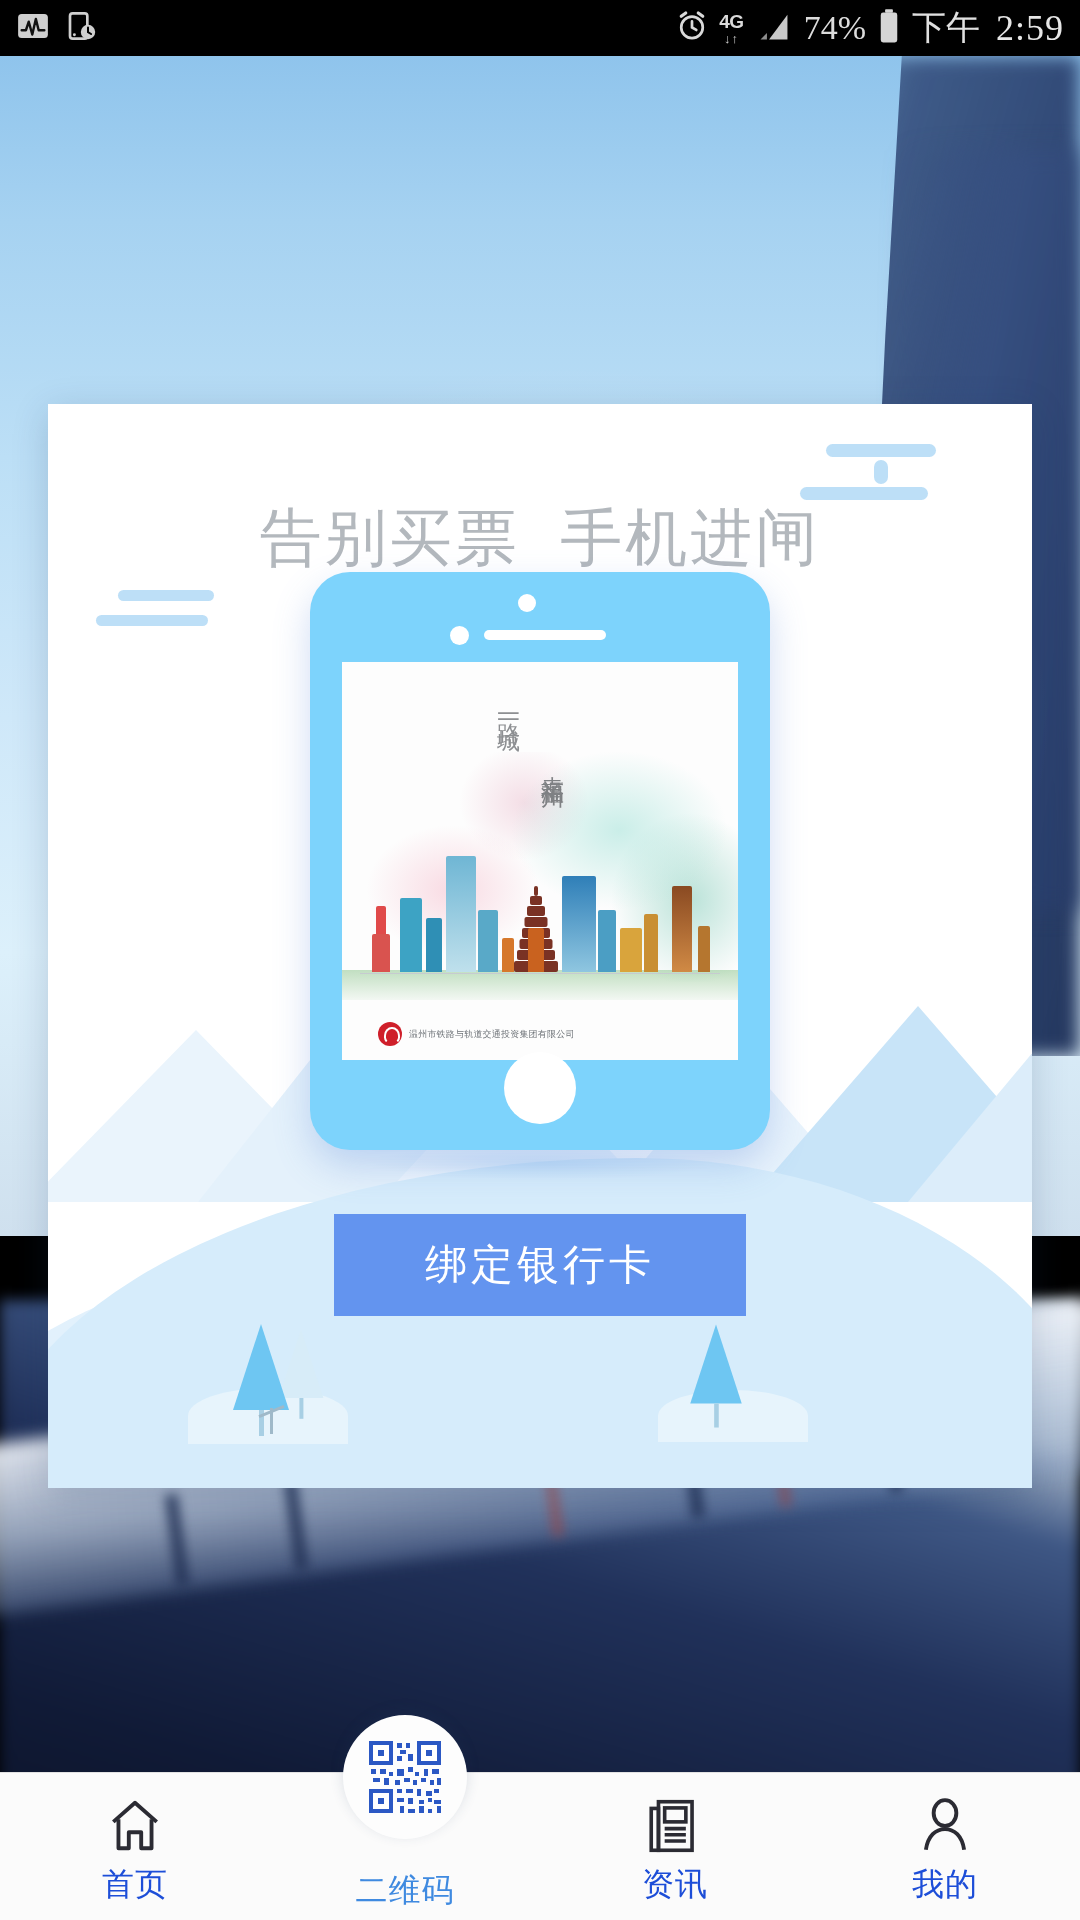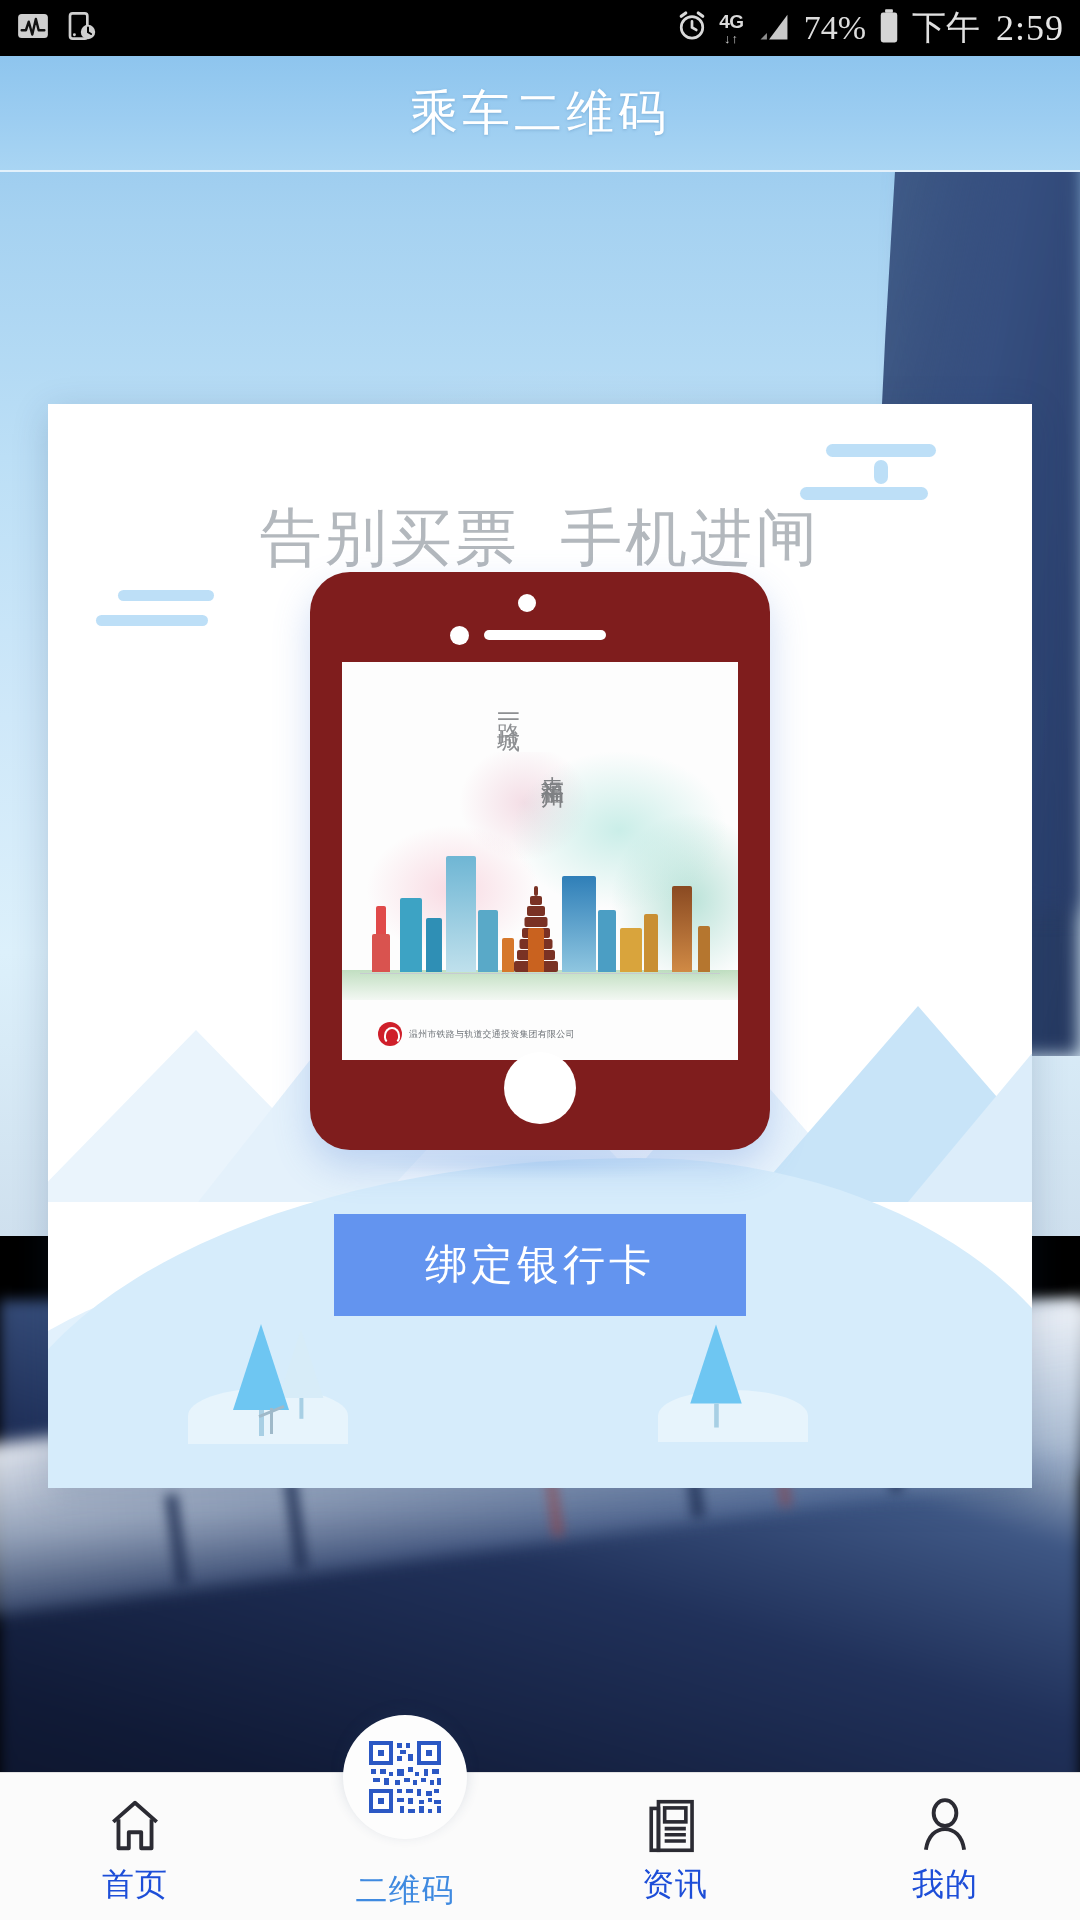--- a/index.html
+++ b/index.html
@@ -121,21 +121,21 @@
 
   .card-title {
     position:absolute; left:0; top:92px; width:984px; text-align:center;
     font-size:62px; color:#b3b8bd; font-weight:normal; letter-spacing:3px;
     white-space:pre;
   }
 
   
   .mock {
     position:absolute; left:262px; top:168px; width:460px; height:578px;
-    background:#7f1d1d; border-radius:40px; box-shadow:0 16px 36px rgba(96,140,220,0.30);
+    background:#7dd3fc; border-radius:40px; box-shadow:0 16px 36px rgba(96,140,220,0.30);
   }
   .mock-cam { position:absolute; left:208px; top:22px; width:18px; height:18px; background:#fff; border-radius:50%; }
   .mock-spk { position:absolute; left:174px; top:58px; width:122px; height:10px; background:#fff; border-radius:5px; }
   .mock-sen { position:absolute; left:140px; top:54px; width:19px; height:19px; background:#fff; border-radius:50%; }
   .mock-screen {
     position:absolute; left:32px; top:90px; width:396px; height:398px;
     background:#ffffff; overflow:hidden;
   }
   .mock-home { position:absolute; left:194px; bottom:26px; width:72px; height:72px; background:#fff; border-radius:50%; }
   .mock-shadow { position:absolute; left:322px; top:742px; width:340px; height:34px; background:radial-gradient(ellipse at center, rgba(160,200,240,0.36), rgba(160,200,240,0) 72%); }
@@ -250,23 +250,20 @@
         <svg width="26" height="36" viewBox="0 0 14 24">
             <rect x="4.4" y="0.8" width="5.2" height="2.3" rx="0.6" fill="#d5d5d5"></rect>
             <rect x="1.5" y="3" width="11" height="20" rx="1.6" fill="#d5d5d5"></rect>
           </svg>
       </span>
       <span class="sb-ampm">下午</span>
       <span class="sb-time">2:59</span>
     </div>
   </div>
 
-  <div class="appbar">
-    <h1>乘车二维码</h1>
-  </div>
 
   <div class="card">
 
     <div class="card-scene">
       <div class="mtn mtn-a"></div>
       <div class="mtn mtn-b"></div>
       <div class="mtn mtn-c"></div>
       <div class="mtn mtn-d"></div>
       <div class="mtn mtn-e"></div>
       <div class="mtn mtn-f"></div>

